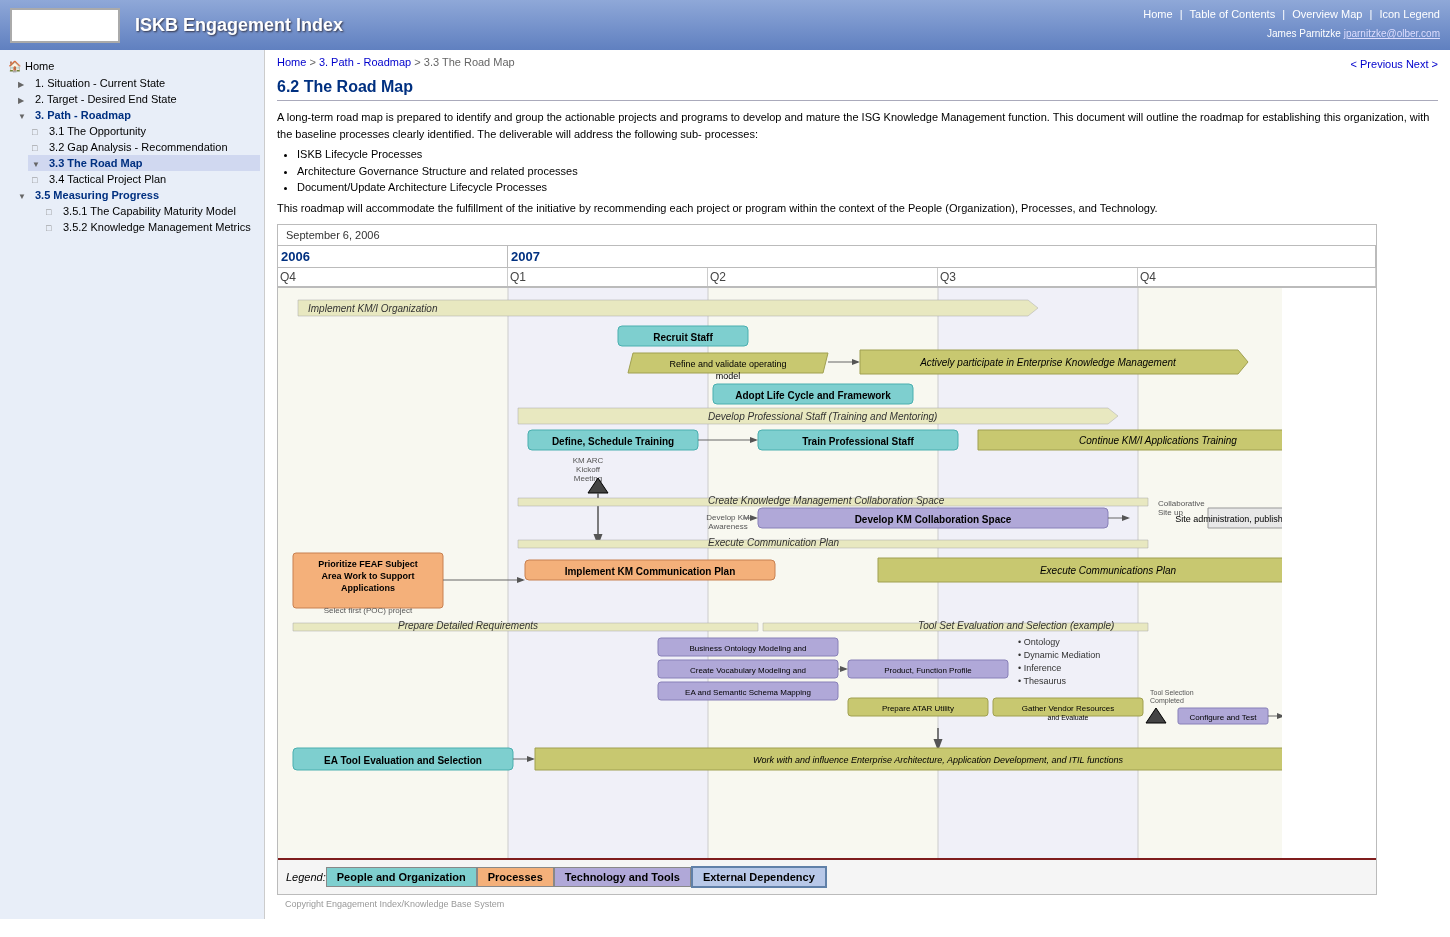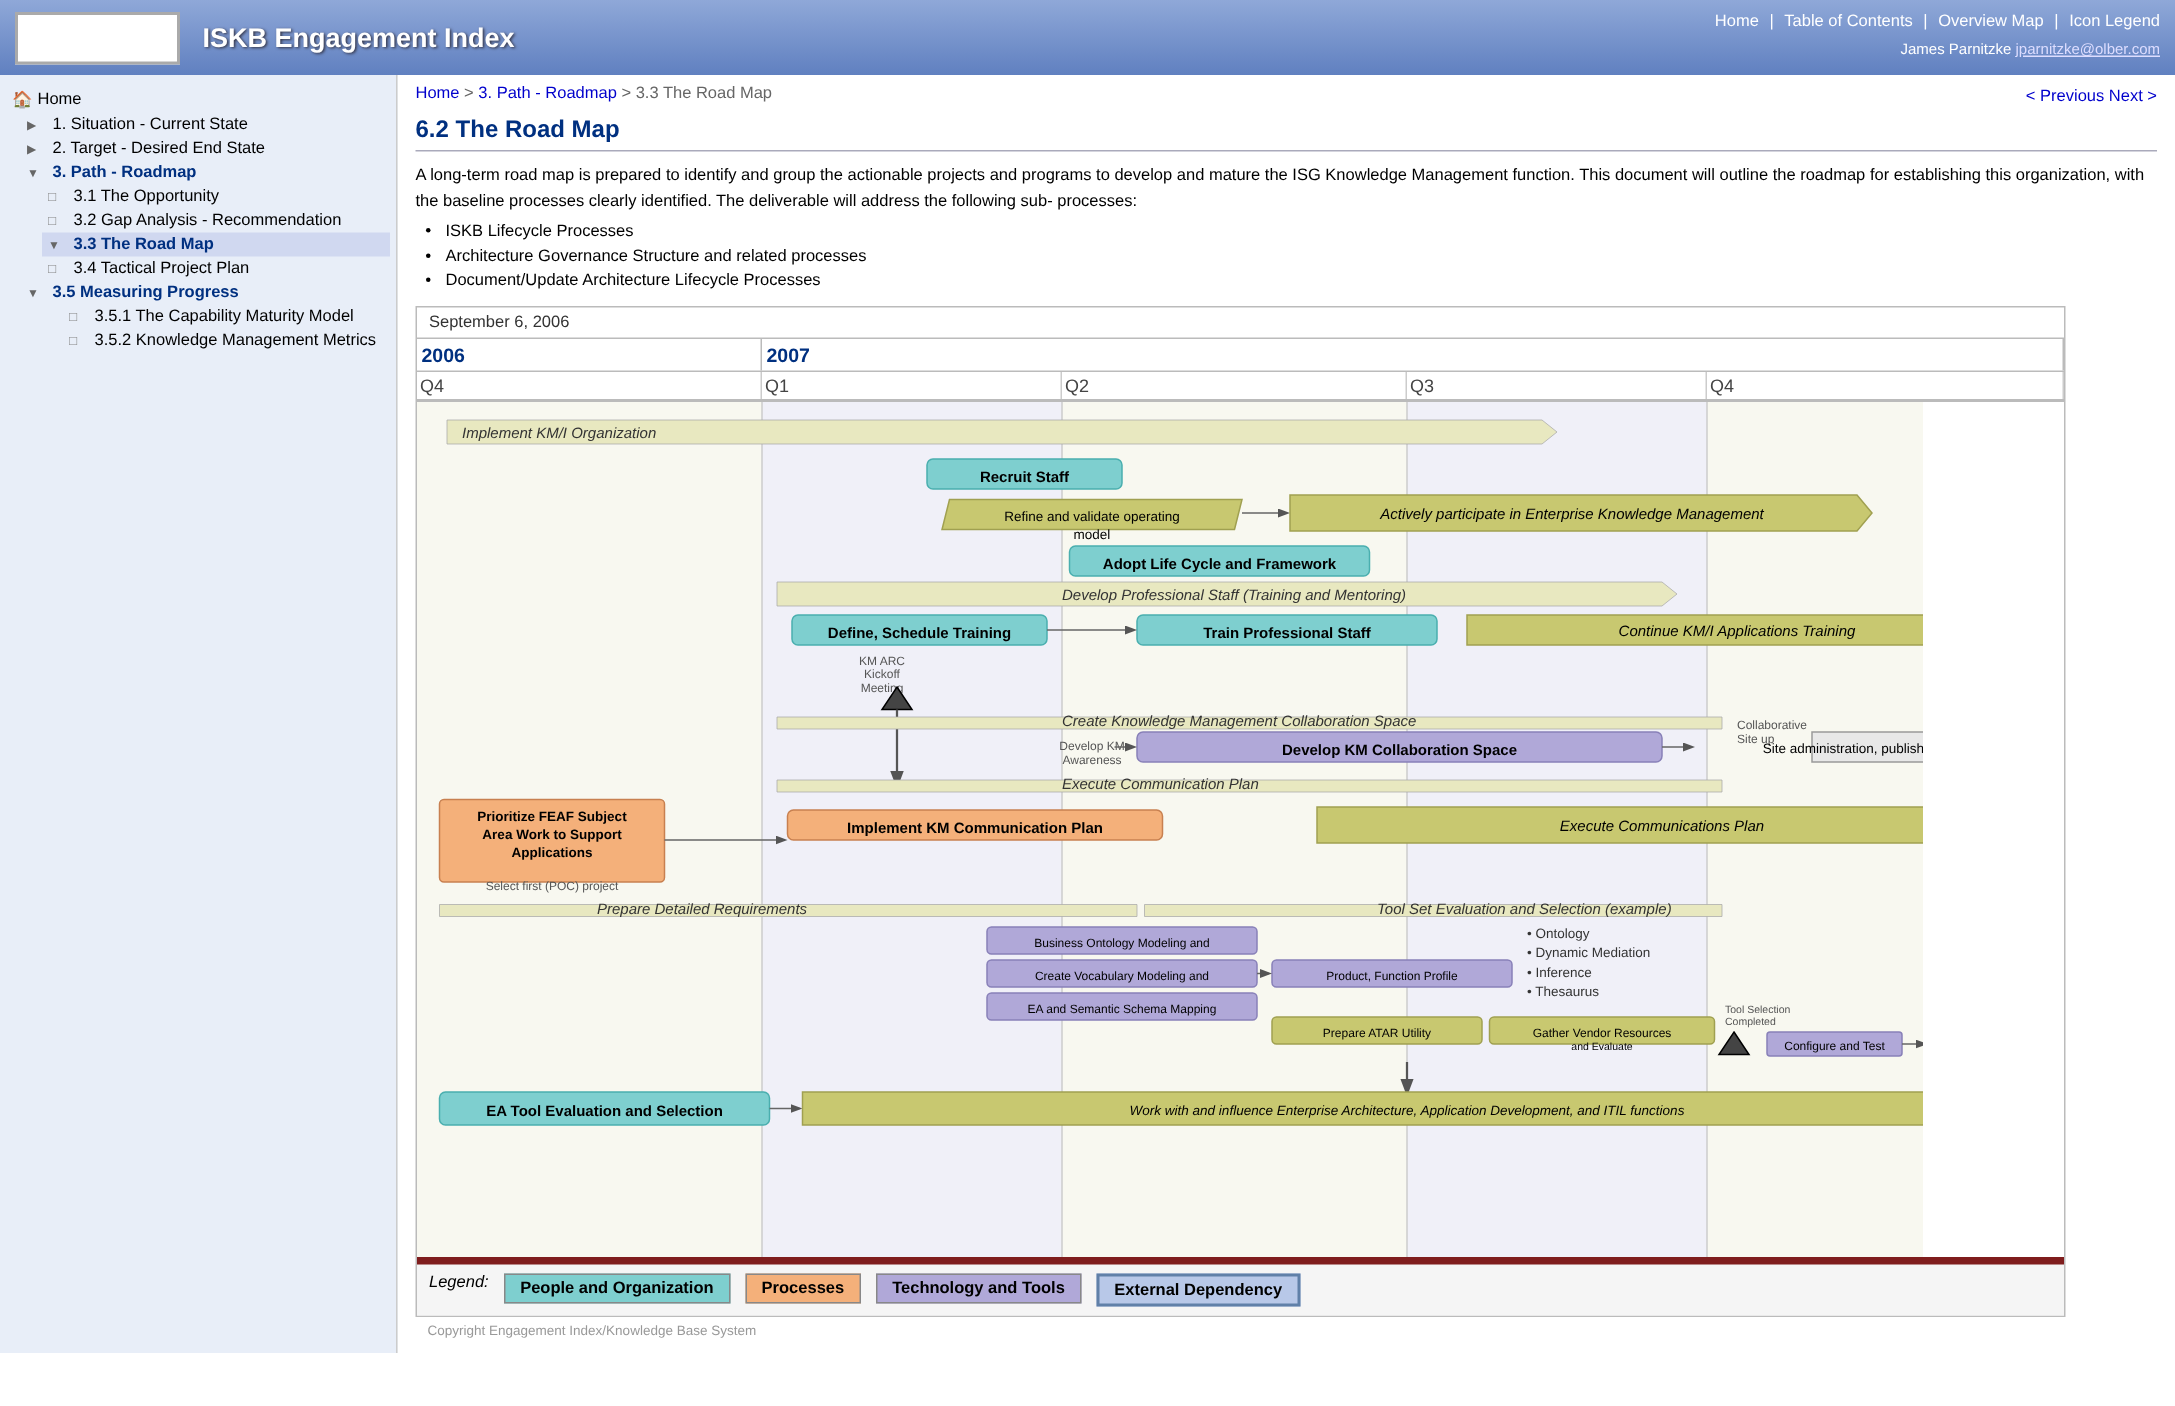--- a/index.html
+++ b/index.html
@@ -68,21 +68,21 @@
     .q4-2006 { width: 230px; }
     .q1-2007 { width: 200px; }
     .q2-2007 { width: 230px; }
     .q3-2007 { width: 200px; }
     .q4-2007 { flex: 1; }
 
     
     #roadmap-svg-wrapper { width: 1004px; overflow: hidden; }
 
     
-    #legend { display: flex; align-items: flex-start; gap: 10px; padding: 6px 8px; border-top: 5px solid #7f1d1d; background: #f5f5f5; }
+    #legend { display: flex; align-items: center; padding: 6px 8px; border-top: 2px solid #7f1d1d; background: #f5f5f5; }
     #legend-label { font-style: italic; font-size: 11px; }
     .legend-item { padding: 3px 10px; font-size: 11px; font-weight: bold; border: 1px solid #888; }
     .legend-people { background: #7ecfcf; color: #000; }
     .legend-processes { background: #f4b07a; color: #000; }
     .legend-tech { background: #b0a8d8; color: #000; }
     .legend-external { background: #b8c8e8; border: 2px solid #6080a8; color: #000; }
 
     
     #footer { font-size: 9px; color: #999; padding: 4px 8px; }
   </style>
@@ -176,20 +176,21 @@
       <span>6.2</span> <span>The Road Map</span>
     </div>
 
     <div id="description">
       <p>A long-term road map is prepared to identify and group the actionable projects and programs to develop and mature the ISG Knowledge Management function. This document will outline the roadmap for establishing this organization, with the baseline processes clearly identified. The deliverable will address the following sub- processes:</p>
       <ul>
         <li>ISKB Lifecycle Processes</li>
         <li>Architecture Governance Structure and related processes</li>
         <li>Document/Update Architecture Lifecycle Processes</li>
       </ul>
+      <p>This roadmap will accommodate the fulfillment of the initiative by recommending each project or program within the context of the People (Organization), Processes, and Technology.</p>
     </div>
 
     <div id="roadmap-container">
 
       <div id="roadmap-header">
         <span id="roadmap-date">September 6, 2006</span>
       </div>
 
       <div id="roadmap-years">
         <div class="year-header year-2006">2006</div>

